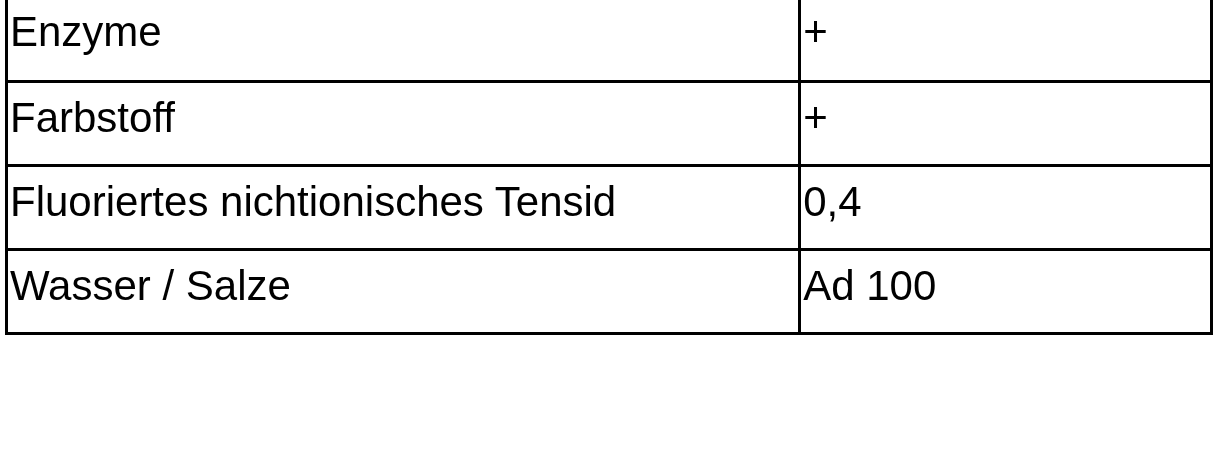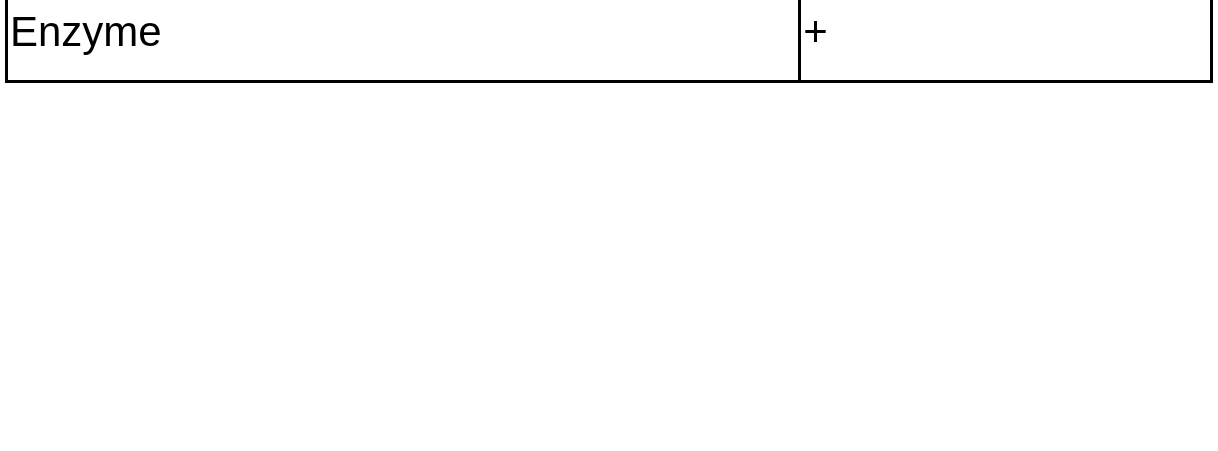--- a/index.html
+++ b/index.html
@@ -27,14 +27,26 @@
 </style>
 </head>
 <body>
 
 <table class="tbl">
   <tbody>
     <tr>
       <td class="c1">Enzyme</td>
       <td class="c2">+</td>
     </tr>
+    <tr>
+      <td class="c1">Farbstoff</td>
+      <td class="c2">+</td>
+    </tr>
+    <tr>
+      <td class="c1">Fluoriertes nichtionisches Tensid</td>
+      <td class="c2">0,4</td>
+    </tr>
+    <tr>
+      <td class="c1">Wasser / Salze</td>
+      <td class="c2">Ad 100</td>
+    </tr>
   </tbody>
 </table>
 
 </body></html>

